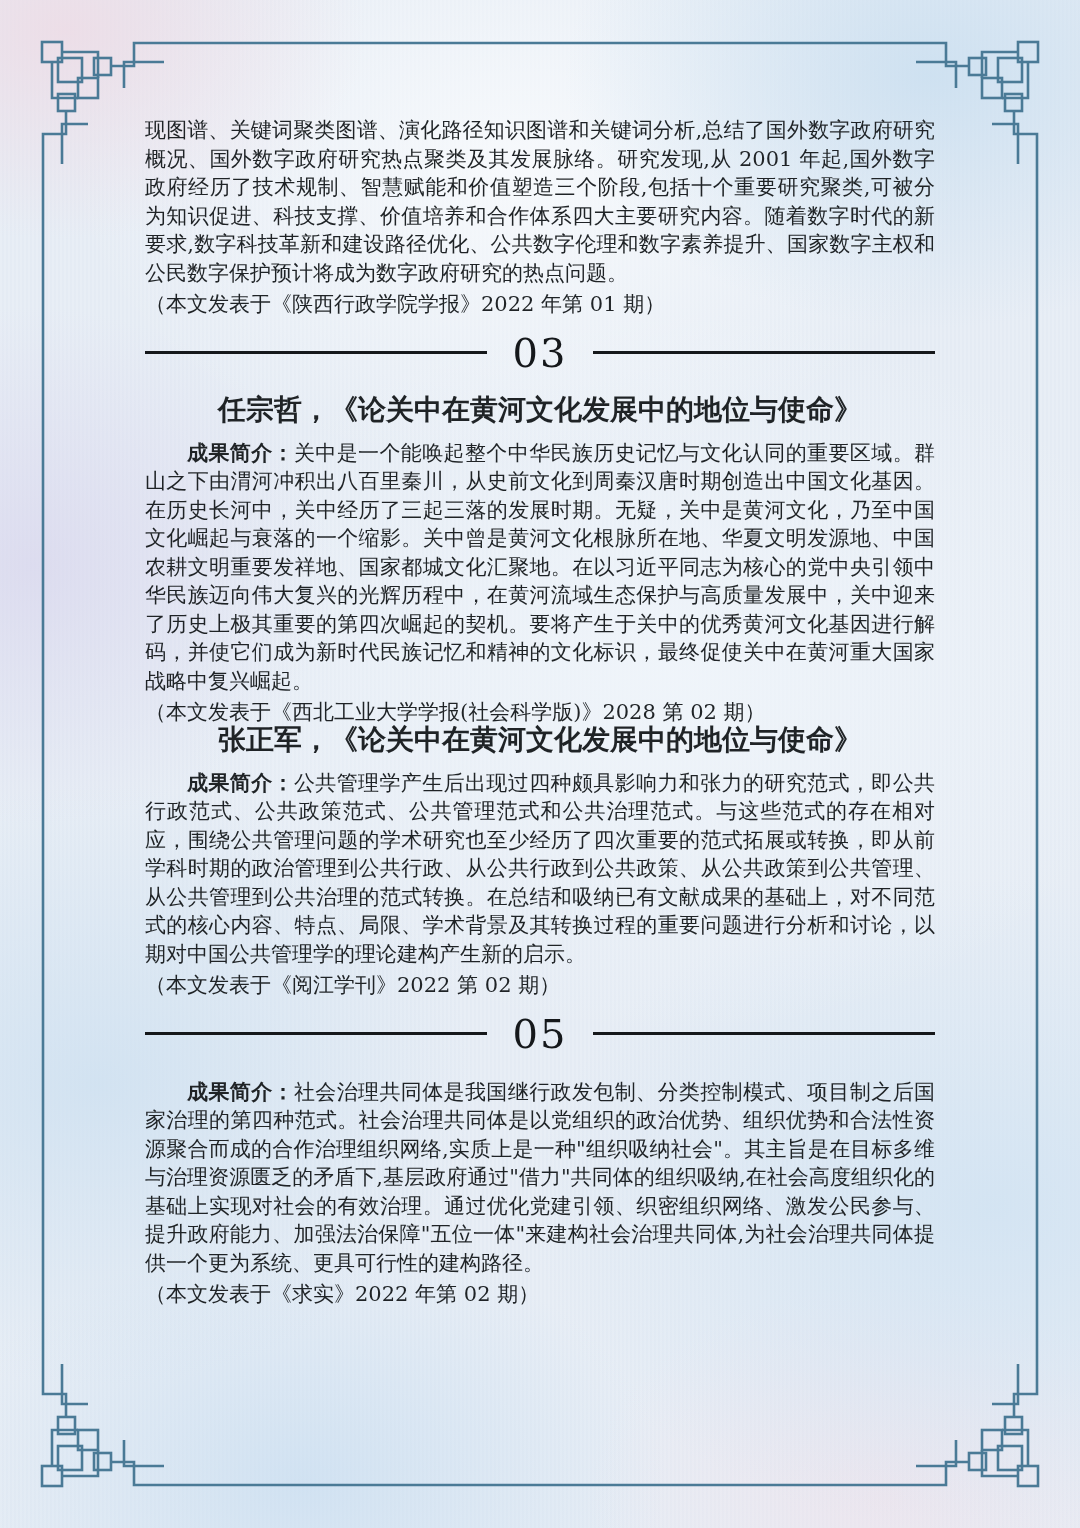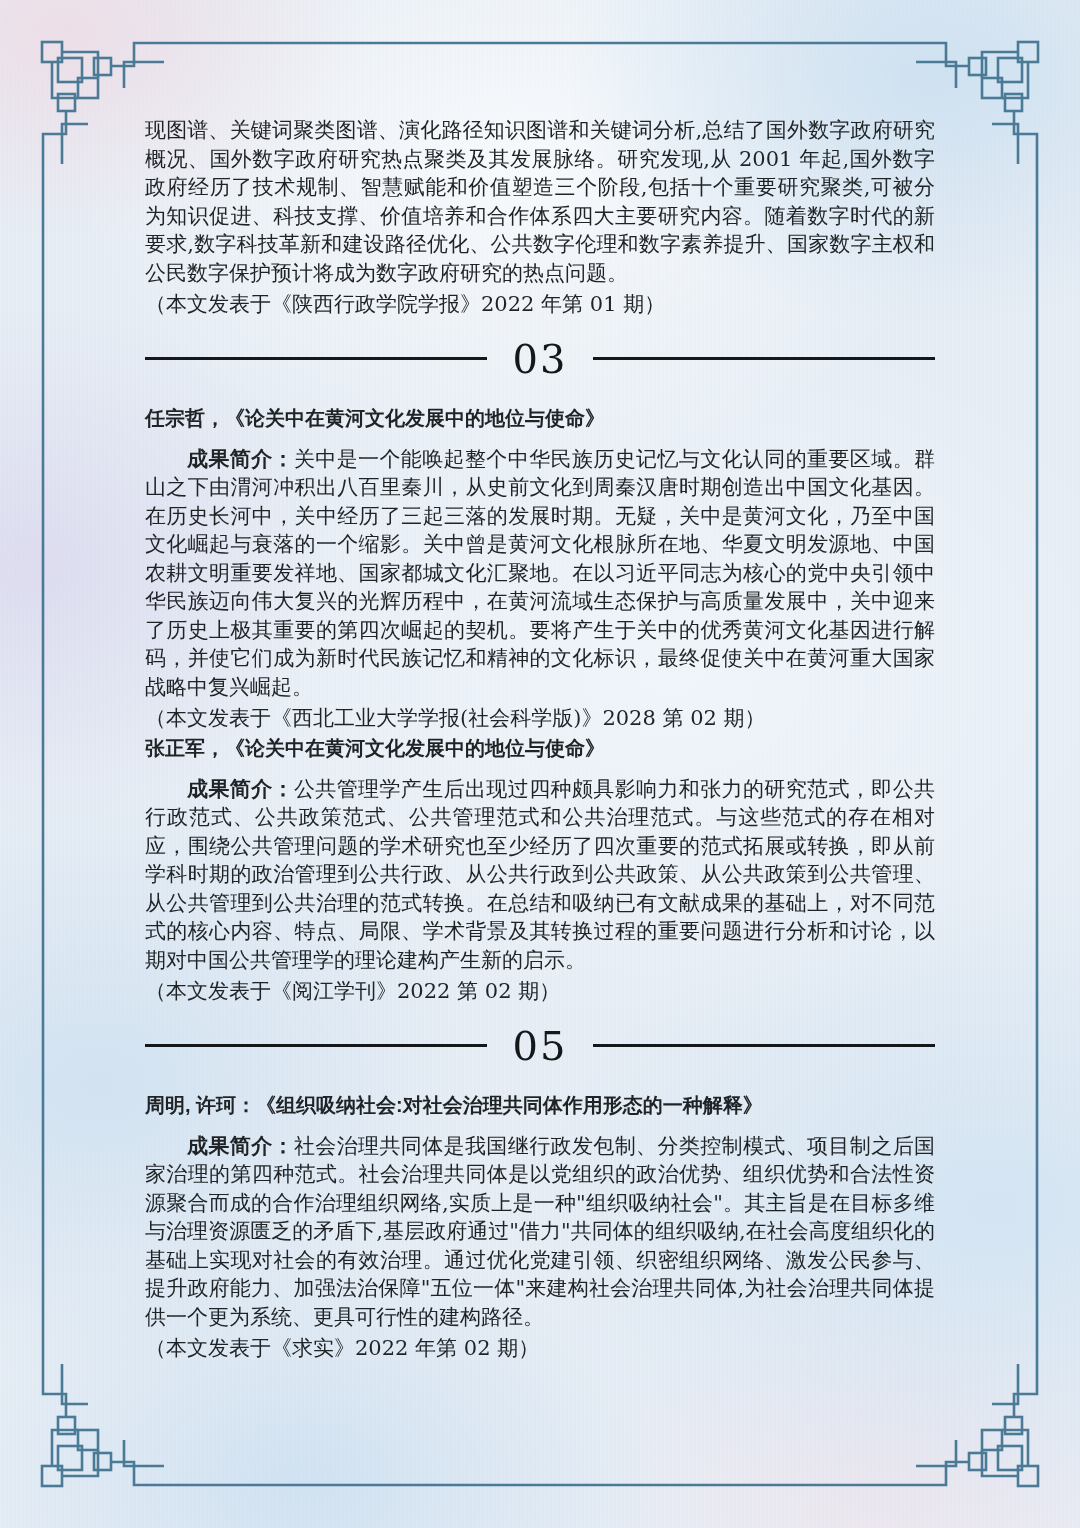--- a/index.html
+++ b/index.html
@@ -31,30 +31,30 @@
   .frame{position:absolute;left:0;top:0;width:1080px;height:1528px;pointer-events:none;}
   .frame *{stroke:var(--frame);stroke-width:2.6;fill:none;}
   .content{position:absolute;left:145px;top:116px;width:790px;}
   .body{
     font-size:21px;line-height:28.5px;text-align:justify;
     margin:0;text-indent:2em;
   }
   .no-indent{text-indent:0;}
   .label{font-weight:700;font-family:Liberation Sans, sans-serif;}
   .source{font-size:21px;line-height:28.5px;margin:3px 0 0 0;text-indent:0;}
-  .divider{display:flex;align-items:center;gap:20px;margin:20px 0 24px;text-align:right;}
+  .divider{display:flex;align-items:center;gap:20px;margin:14px 0 24px;text-align:right;}
   .rule{flex:1;height:3px;background:var(--divider);}
   .num{
     font-family:"DejaVu Serif","Liberation Serif",serif;
     font-size:40px;line-height:40px;color:var(--divider);
     letter-spacing:2px;padding:0 6px;
   }
   .title{
-    font-weight:700;font-size:20px;line-height:30px;
-    font-family:Liberation Sans, sans-serif;
+    text-align:center;font-weight:700;font-size:28px;line-height:30px;
+    font-family:Liberation Mono, monospace;
     margin:0 0 12px 0;
   }
 </style>
 </head>
 <body>
 
 <div class="page">
 
   <svg class="frame" viewBox="0 0 1080 1528" aria-hidden="true">
     <defs>
@@ -100,19 +100,18 @@
       <p class="body"><span class="label">成果简介：</span><span>公共管理学产生后出现过四种颇具影响力和张力的研究范式，即公共行政范式、公共政策范式、公共管理范式和公共治理范式。与这些范式的存在相对应，围绕公共管理问题的学术研究也至少经历了四次重要的范式拓展或转换，即从前学科时期的政治管理到公共行政、从公共行政到公共政策、从公共政策到公共管理、从公共管理到公共治理的范式转换。在总结和吸纳已有文献成果的基础上，对不同范式的核心内容、特点、局限、学术背景及其转换过程的重要问题进行分析和讨论，以期对中国公共管理学的理论建构产生新的启示。</span></p>
       <p class="source">（本文发表于《阅江学刊》2022 第 02 期）</p>
     </section>
 
     <section>
       <div class="divider">
         <span class="rule"></span>
         <span class="num">05</span>
         <span class="rule"></span>
       </div>
-      <h2 class="title">周明, 许珂：《组织吸纳社会:对社会治理共同体作用形态的一种解释》</h2>
       <p class="body"><span class="label">成果简介：</span><span>社会治理共同体是我国继行政发包制、分类控制模式、项目制之后国家治理的第四种范式。社会治理共同体是以党组织的政治优势、组织优势和合法性资源聚合而成的合作治理组织网络,实质上是一种"组织吸纳社会"。其主旨是在目标多维与治理资源匮乏的矛盾下,基层政府通过"借力"共同体的组织吸纳,在社会高度组织化的基础上实现对社会的有效治理。通过优化党建引领、织密组织网络、激发公民参与、提升政府能力、加强法治保障"五位一体"来建构社会治理共同体,为社会治理共同体提供一个更为系统、更具可行性的建构路径。</span></p>
       <p class="source">（本文发表于《求实》2022 年第 02 期）</p>
     </section>
 
   </div>
 </div>
 
 </body></html>

